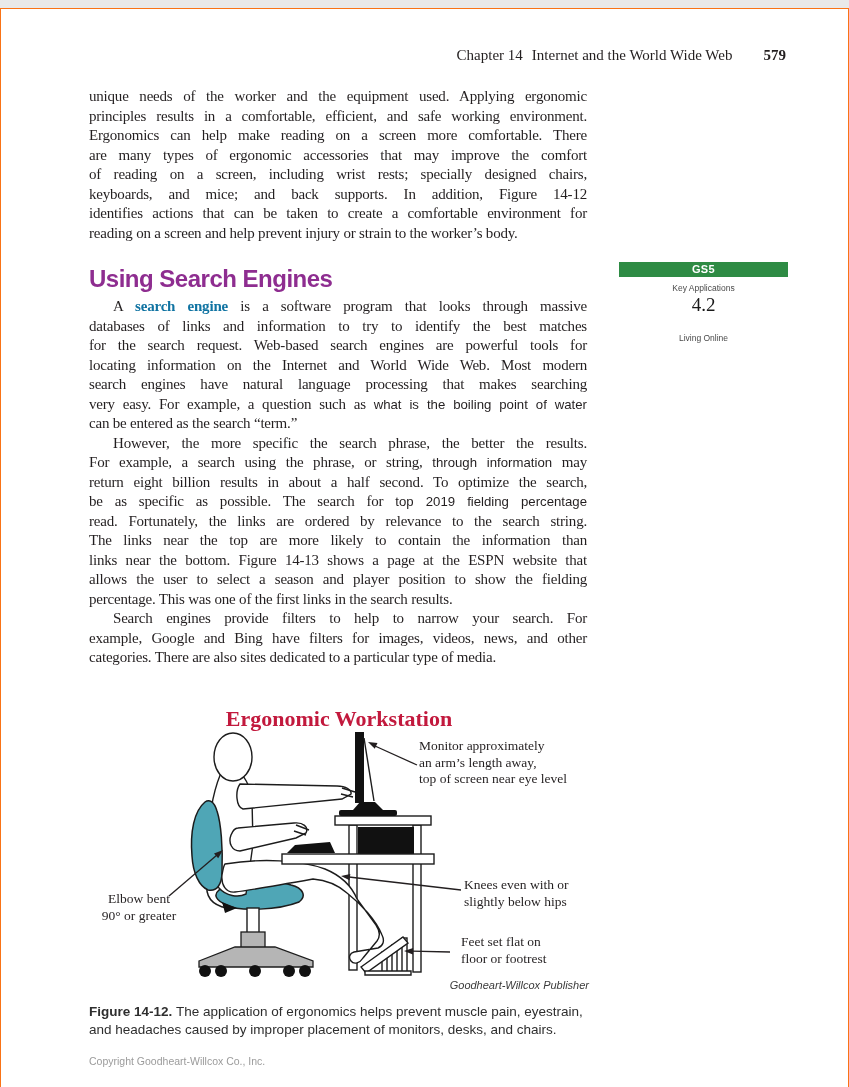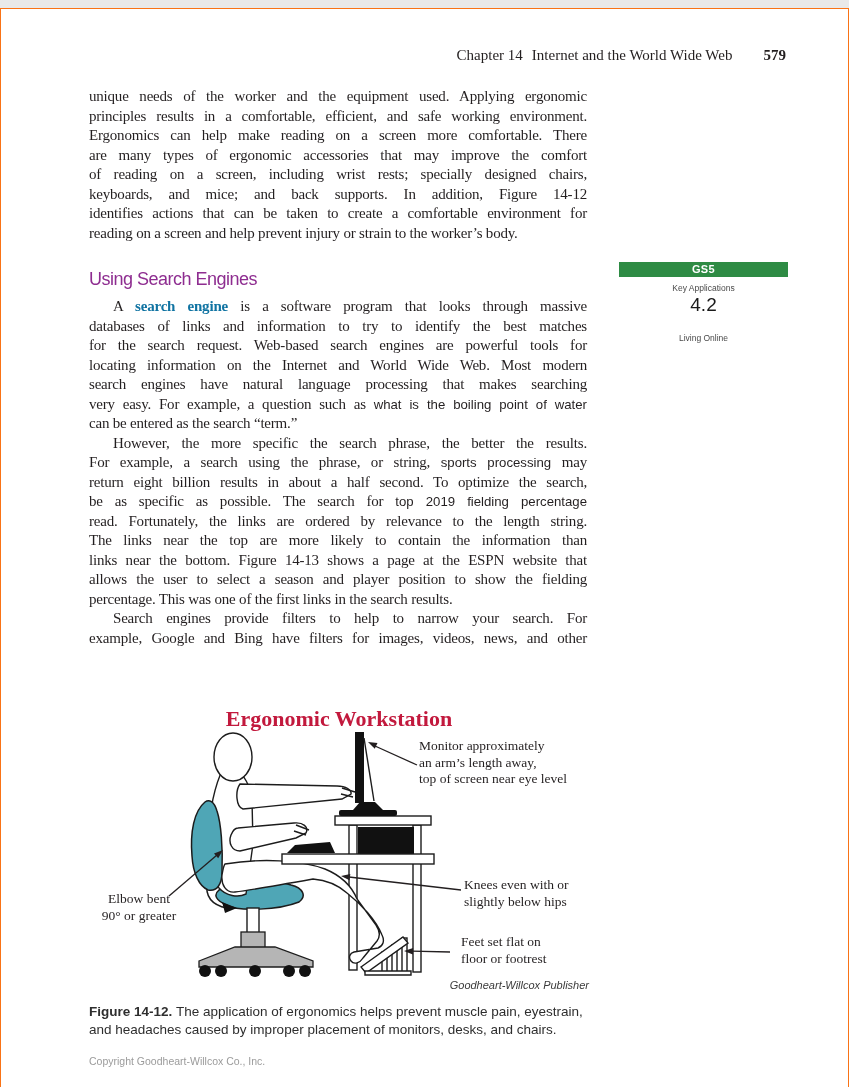--- a/index.html
+++ b/index.html
@@ -21,38 +21,38 @@
   .tline{
     font-size:15px;line-height:19.5px;letter-spacing:-0.2px;
     text-align:justify;text-align-last:justify;white-space:normal;
   }
   .tline.last{text-align-last:left;}
   .tline.indent{text-indent:24px;}
   .sans{font-family:"Liberation Sans",sans-serif;font-size:13.2px;letter-spacing:0;}
   .term{color:var(--term_blue,#0f73a2);font-weight:bold;}
   .b{font-weight:bold;}
   .section-heading{
-    font-family:"Liberation Sans",sans-serif;font-weight:normal;
-    font-size:18px;line-height:30px;letter-spacing:-0.5px;
+    font-family:"Liberation Sans",sans-serif;font-weight:bold;
+    font-size:24px;line-height:30px;letter-spacing:-0.5px;
     color:var(--heading_purple,#8e2d90);
     margin:21px 0 3px 0;
   }
   
   .sidebar{position:absolute;left:618px;top:253px;width:169px;text-align:center;}
   .badge{
     background:var(--badge_green,#2e8b44);color:#fff;
     font-family:"Liberation Sans",sans-serif;font-weight:bold;font-size:11px;
     height:15px;line-height:15px;letter-spacing:0.4px;
   }
   .sb-label{
     font-family:"Liberation Sans",sans-serif;font-size:8.5px;color:#4a4a4a;
     margin-top:6px;
   }
   .sb-label.second{margin-top:17px;}
-  .sb-value{font-family:Liberation Sans, sans-serif;font-size:19px;color:#1a1a1a;margin-top:1px;}
+  .sb-value{font-family:Liberation Serif, serif;font-size:19px;color:#1a1a1a;margin-top:1px;}
   
   .fig{position:absolute;left:88px;top:694px;width:500px;height:302px;margin:0;}
   .fig-title{
     text-align:center;font-weight:bold;font-size:22px;margin-top:3px;
     color:var(--figure_red,#c2193d);
   }
   .fig svg{position:absolute;left:0;top:21px;}
   .fig-label{
     position:absolute;font-size:13.5px;line-height:16.5px;white-space:pre-line;
     color:var(--text_color,#231f20);
@@ -111,32 +111,33 @@
         <div class="tline indent"><span>A </span><span class="term">search engine</span><span> is a software program that looks through massive</span></div>
         <div class="tline"><span>databases of links and information to try to identify the best matches</span></div>
         <div class="tline"><span>for the search request. Web-based search engines are powerful tools for</span></div>
         <div class="tline"><span>locating information on the Internet and World Wide Web. Most modern</span></div>
         <div class="tline"><span>search engines have natural language processing that makes searching</span></div>
         <div class="tline"><span>very easy. For example, a question such as </span><span class="sans">what is the boiling point of water</span></div>
         <div class="tline last"><span>can be entered as the search “term.”</span></div>
       </div>
     <div class="para">
         <div class="tline indent"><span>However, the more specific the search phrase, the better the results.</span></div>
-        <div class="tline"><span>For example, a search using the phrase, or string, </span><span class="sans">sports processing</span><span> may</span></div>
+        <div class="tline"><span>For example, a search using the phrase, or string, </span><span class="sans">through information</span><span> may</span></div>
         <div class="tline"><span>return eight billion results in about a half second. To optimize the search,</span></div>
         <div class="tline"><span>be as specific as possible. The search for </span><span class="sans">top 2019 fielding percentage</span></div>
-        <div class="tline"><span>read. Fortunately, the links are ordered by relevance to the length string.</span></div>
+        <div class="tline"><span>read. Fortunately, the links are ordered by relevance to the search string.</span></div>
         <div class="tline"><span>The links near the top are more likely to contain the information than</span></div>
         <div class="tline"><span>links near the bottom. Figure 14-13 shows a page at the ESPN website that</span></div>
         <div class="tline"><span>allows the user to select a season and player position to show the fielding</span></div>
         <div class="tline last"><span>percentage. This was one of the first links in the search results.</span></div>
       </div>
     <div class="para">
         <div class="tline indent"><span>Search engines provide filters to help to narrow your search. For</span></div>
         <div class="tline"><span>example, Google and Bing have filters for images, videos, news, and other</span></div>
+        <div class="tline last"><span>categories. There are also sites dedicated to a particular type of media.</span></div>
       </div>
   </div>
 
   <aside class="sidebar">
     <div class="badge">GS5</div>
     <div class="sb-label">Key Applications</div>
     <div class="sb-value">4.2</div>
     <div class="sb-label second">Living Online</div>
   </aside>
 

